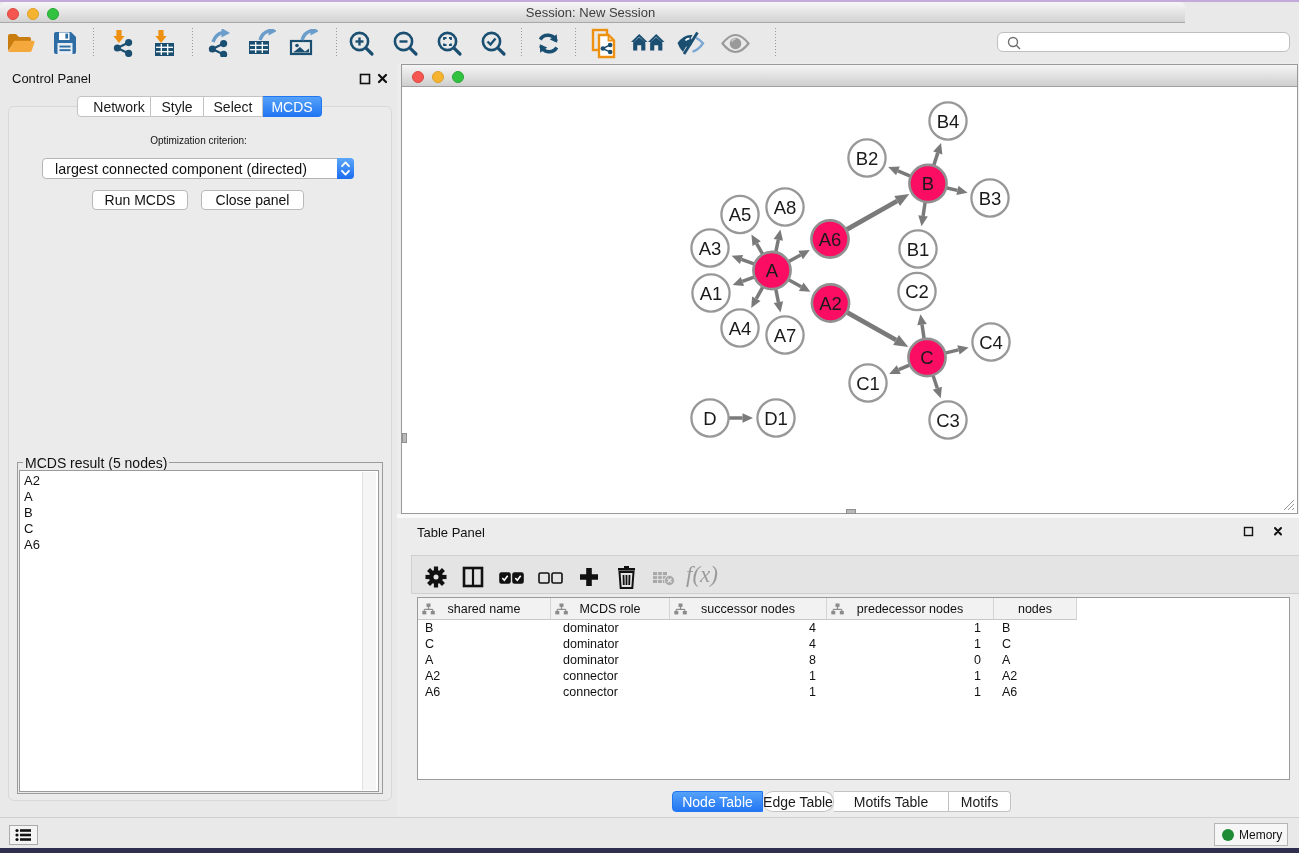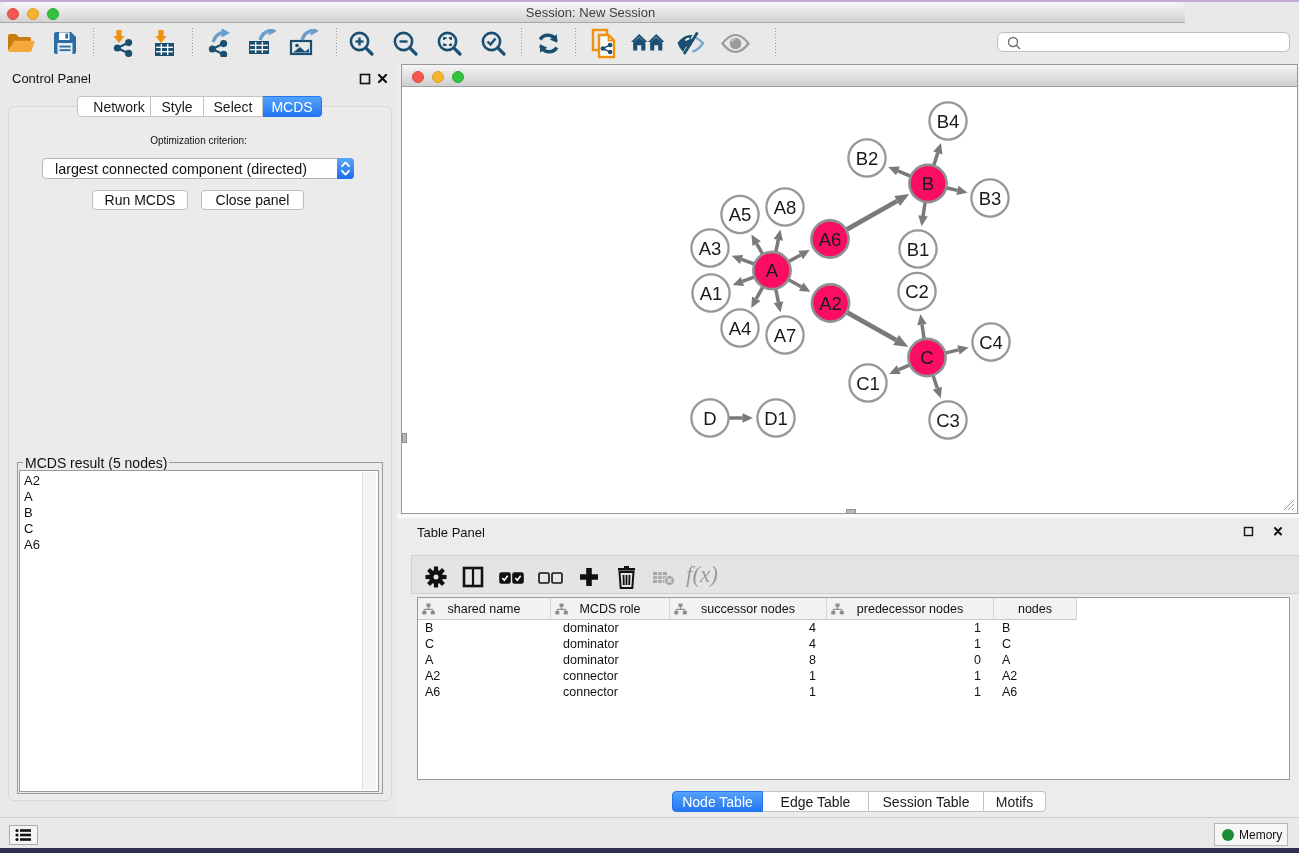--- a/index.html
+++ b/index.html
@@ -469,22 +469,22 @@
         <span style="position:absolute;left:7px;">A6</span>
         <span style="position:absolute;left:145px;">connector</span>
         <span style="position:absolute;left:252px;width:146px;text-align:right;">1</span>
         <span style="position:absolute;left:409px;width:154px;text-align:right;">1</span>
         <span style="position:absolute;left:584px;">A6</span>
       </div>
     </div>
 </div>
 <div class="tabbar" id="tpTabs">
   <div class="tab first sel" style="width:91px;">Node Table</div>
-  <div class="tab" style="width:106px;">Edge Table</div>
-  <div class="tab" style="width:115px;">Session Table</div>
+  <div class="tab" style="width:71px;border-radius:10px;">Edge Table</div>
+  <div class="tab" style="width:115px;">Motifs Table</div>
   <div class="tab last" style="width:62px;">Motifs</div>
 </div>
 
 <div class="abs" id="statusbar">
   <div id="listbtn">
     <svg width="27" height="18" viewBox="0 0 27 18">
       <circle cx="7" cy="4.5" r="1.6" fill="#111"></circle>
         <rect x="10" y="3.2" width="11" height="2.6" fill="#111"></rect>
       <circle cx="7" cy="9" r="1.6" fill="#111"></circle>
         <rect x="10" y="7.7" width="11" height="2.6" fill="#111"></rect>

